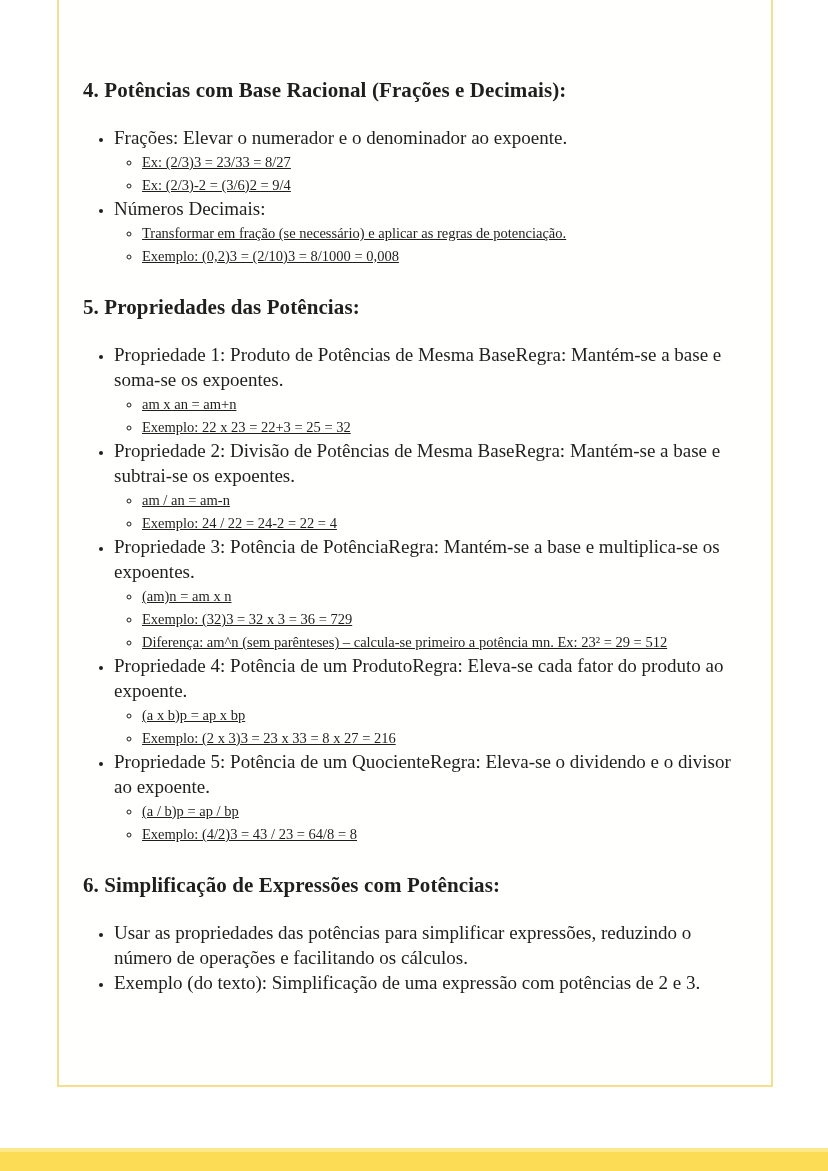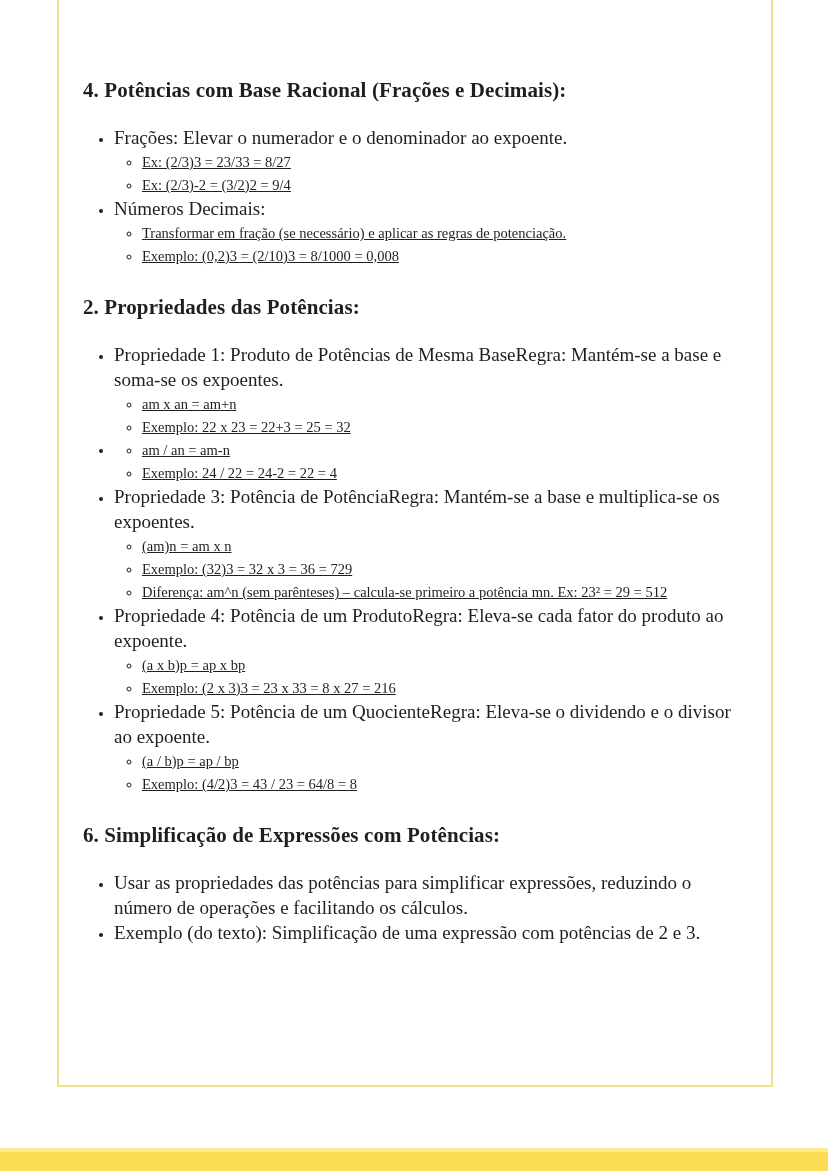--- a/index.html
+++ b/index.html
@@ -66,44 +66,45 @@
 
 <div class="sheet">
 
   <section class="doc-section">
     <h2 class="section-heading">4. Potências com Base Racional (Frações e Decimais):</h2>
     <ul class="level1">
       <li>
         <span class="li-text">Frações: Elevar o numerador e o denominador ao expoente.</span>
         <ul class="level2">
           <li>Ex: (2/3)3 = 23/33 = 8/27</li>
-          <li>Ex: (2/3)-2 = (3/2)2 = 9/4</li>
+          <li>Ex: (2/3)-2 = (3/6)2 = 9/4</li>
         </ul>
       </li>
       <li>
         <span class="li-text">Números Decimais:</span>
         <ul class="level2">
           <li>Transformar em fração (se necessário) e aplicar as regras de potenciação.</li>
           <li>Exemplo: (0,2)3 = (2/10)3 = 8/1000 = 0,008</li>
         </ul>
       </li>
     </ul>
   </section>
 
   <section class="doc-section">
-    <h2 class="section-heading">2. Propriedades das Potências:</h2>
+    <h2 class="section-heading">5. Propriedades das Potências:</h2>
     <ul class="level1">
       <li>
         <span class="li-text">Propriedade 1: Produto de Potências de Mesma BaseRegra: Mantém-se a base e soma-se os expoentes.</span>
         <ul class="level2">
           <li>am x an = am+n</li>
           <li>Exemplo: 22 x 23 = 22+3 = 25 = 32</li>
         </ul>
       </li>
       <li>
+        <span class="li-text">Propriedade 2: Divisão de Potências de Mesma BaseRegra: Mantém-se a base e subtrai-se os expoentes.</span>
         <ul class="level2">
           <li>am / an = am-n</li>
           <li>Exemplo: 24 / 22 = 24-2 = 22 = 4</li>
         </ul>
       </li>
       <li>
         <span class="li-text">Propriedade 3: Potência de PotênciaRegra: Mantém-se a base e multiplica-se os expoentes.</span>
         <ul class="level2">
           <li>(am)n = am x n</li>
           <li>Exemplo: (32)3 = 32 x 3 = 36 = 729</li>

